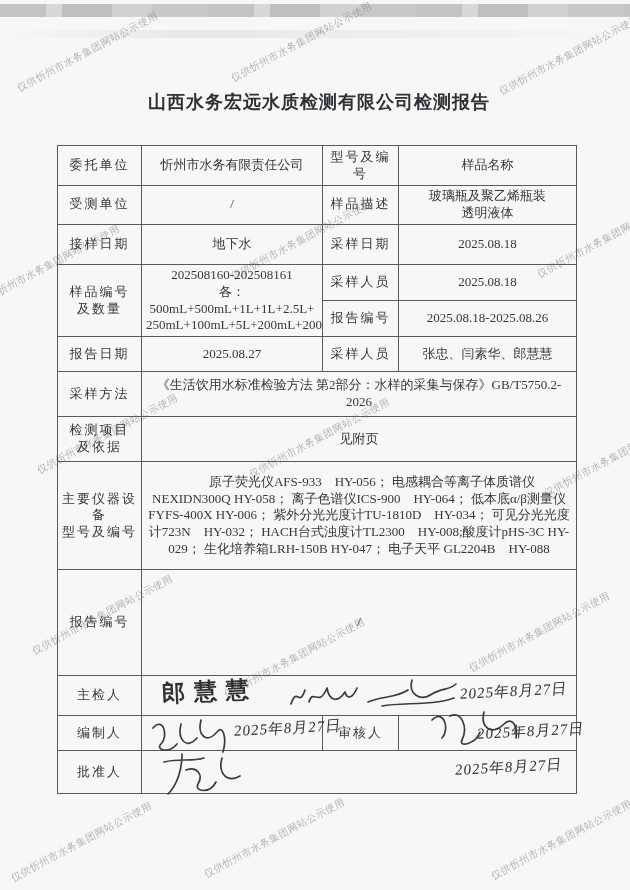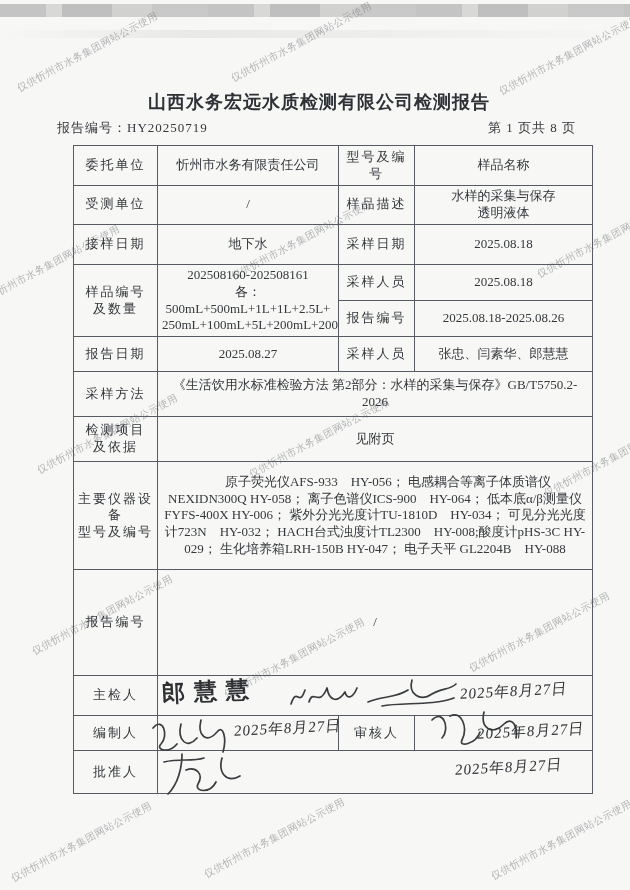--- a/index.html
+++ b/index.html
@@ -37,21 +37,21 @@
     text-align:center;font-size:18px;font-weight:700;letter-spacing:1px;
     font-family:"Liberation Sans","DejaVu Sans",sans-serif;color:#2e3136;
   }
   .meta{
     position:absolute;top:119px;left:57px;width:519px;
     display:flex;justify-content:space-between;font-size:13px;letter-spacing:1px;
   }
 
   table.report{
     position:absolute;top:145px;left:57px;width:519px;
-    border-collapse:collapse;table-layout:fixed;margin-left:16px;
+    border-collapse:collapse;table-layout:fixed;
   }
   table.report td{
     border:1px solid #565b63;
     text-align:center;vertical-align:middle;
     font-size:13px;line-height:1.3;padding:2px 4px;
     overflow:hidden;
   }
   td.lbl{letter-spacing:2px;}
   .pre{white-space:pre-line;}
   td.small{font-size:12.5px;letter-spacing:0;}
@@ -89,44 +89,40 @@
       <div class="wm" style="left: 33px; top: 645px;">仅供忻州市水务集团网站公示使用</div>
       <div class="wm" style="left: 225px; top: 688px;">仅供忻州市水务集团网站公示使用</div>
       <div class="wm" style="left: 470px; top: 662px;">仅供忻州市水务集团网站公示使用</div>
       <div class="wm" style="left: 12px; top: 872px;">仅供忻州市水务集团网站公示使用</div>
       <div class="wm" style="left: 205px; top: 868px;">仅供忻州市水务集团网站公示使用</div>
       <div class="wm" style="left: 492px; top: 870px;">仅供忻州市水务集团网站公示使用</div>
     </div>
 
   <h1 class="title">山西水务宏远水质检测有限公司检测报告</h1>
 
-  <div class="meta">
-    <span>报告编号：HY20250719</span>
-    <span>第 1 页共 8 页</span>
-  </div>
 
   <table class="report">
     <colgroup>
         <col style="width:84px">
         <col style="width:181px">
         <col style="width:76px">
         <col style="width:178px">
       </colgroup>
     <tbody>
         <tr style="height:40px">
       <td class="lbl">委托单位</td>
       <td>忻州市水务有限责任公司</td>
       <td class="lbl">型号及编号</td>
       <td>样品名称</td>
     </tr>
     <tr style="height:38px">
       <td class="lbl">受测单位</td>
       <td>/</td>
       <td class="lbl">样品描述</td>
-      <td class="pre">水样的采集与保存
+      <td class="pre">玻璃瓶及聚乙烯瓶装
 透明液体</td>
     </tr>
     <tr style="height:40px">
       <td class="lbl">接样日期</td>
       <td>地下水</td>
       <td class="lbl">采样日期</td>
       <td>2025.08.18</td>
     </tr>
     <tr style="height:35px">
       <td rowspan="2" class="lbl pre">样品编号

